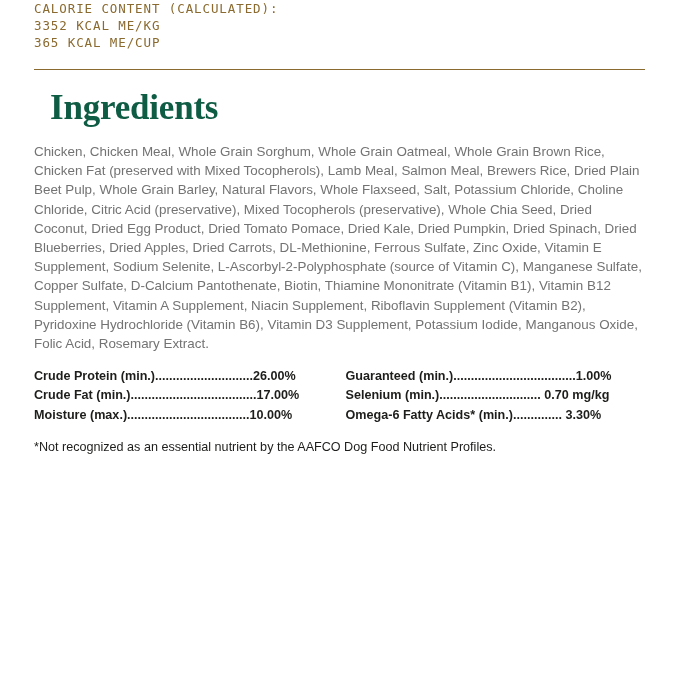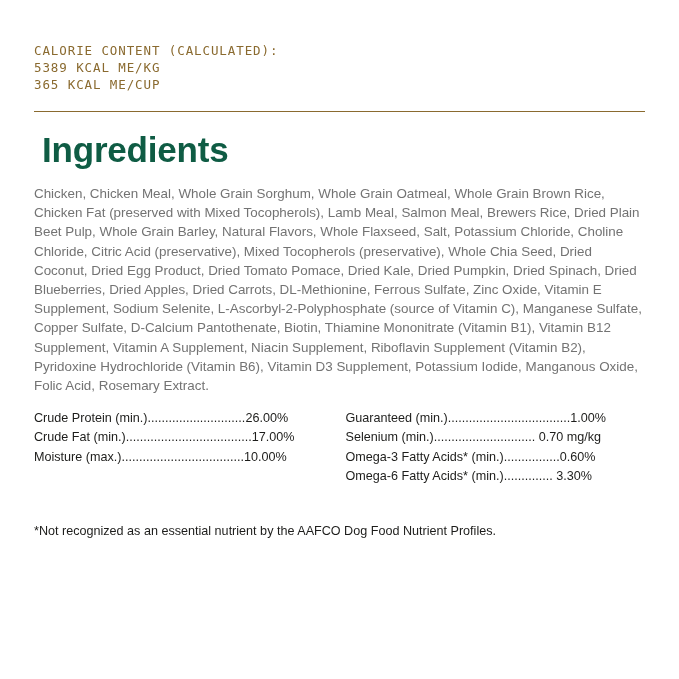--- a/index.html
+++ b/index.html
@@ -17,95 +17,95 @@
   .page {
     position: relative;
     width: 679px;
     height: 679px;
     box-sizing: border-box;
     padding: 0 34px;
   }
 
   
   .calorie {
-    padding-top: 42px;
     font-family: "DejaVu Sans Mono", monospace;
     color: #8a6a2f;
     font-size: 12.5px;
     letter-spacing: 0.9px;
     line-height: 17px;
   }
   .calorie div { white-space: pre; }
 
   .rule {
     margin-top: 18px;
     border-top: 1px solid #8a6a2f;
     height: 0;
   }
 
   
   h2.section-title {
-    font-family: Liberation Sans, sans-serif;
+    font-family: Liberation Serif, serif;
     font-weight: bold;
     color: #0f5c44;
     font-size: 35px;
     line-height: 40px;
-    margin: 18px 0 14px 8px;
+    margin: 18px 0 14px 16px;
     letter-spacing: -0.2px;
   }
   h2.ga-title {
     margin-top: 22px;
   }
 
   
   .ingredients {
     font-size: 13.4px;
     line-height: 19.2px;
     color: #737373;
     text-align: left;
     max-width: 612px;
   }
 
   
   .ga-table {
     display: flex;
     gap: 0px;
     margin-top: 2px;
+    font-weight: bold;
   }
   .ga-col {
     width: 50%;
     box-sizing: border-box;
   }
   .ga-col.right { padding-left: 6px; }
   .ga-row {
     font-size: 12.6px;
     line-height: 19.5px;
     white-space: nowrap;
     color: #1d1d1b;
     display: block;
   }
   .ga-label { }
   .ga-dots { letter-spacing: 0px; }
   .ga-value { }
 
   .footnote {
-    margin-top: 36px;
+    margin-top: 14px;
     font-size: 12.6px;
     line-height: 17px;
     color: #1d1d1b;
   }
 </style>
 </head>
 <body>
 
 <div class="page">
 
   <div class="calorie">
     <div>CALORIE CONTENT (CALCULATED):</div>
-    <div>5389 KCAL ME/KG</div>
+    <div>3352 KCAL ME/KG</div>
     <div>365 KCAL ME/CUP</div>
   </div>
 
   <div class="rule"></div>
 
   <h2 class="section-title">Ingredients</h2>
 
   <p class="ingredients">Chicken, Chicken Meal, Whole Grain Sorghum, Whole Grain Oatmeal, Whole Grain Brown Rice, Chicken Fat (preserved with Mixed Tocopherols), Lamb Meal, Salmon Meal, Brewers Rice, Dried Plain Beet Pulp, Whole Grain Barley, Natural Flavors, Whole Flaxseed, Salt, Potassium Chloride, Choline Chloride, Citric Acid (preservative), Mixed Tocopherols (preservative), Whole Chia Seed, Dried Coconut, Dried Egg Product, Dried Tomato Pomace, Dried Kale, Dried Pumpkin, Dried Spinach, Dried Blueberries, Dried Apples, Dried Carrots, DL-Methionine, Ferrous Sulfate, Zinc Oxide, Vitamin E Supplement, Sodium Selenite, L-Ascorbyl-2-Polyphosphate (source of Vitamin C), Manganese Sulfate, Copper Sulfate, D-Calcium Pantothenate, Biotin, Thiamine Mononitrate (Vitamin B1), Vitamin B12 Supplement, Vitamin A Supplement, Niacin Supplement, Riboflavin Supplement (Vitamin B2), Pyridoxine Hydrochloride (Vitamin B6), Vitamin D3 Supplement, Potassium Iodide, Manganous Oxide, Folic Acid, Rosemary Extract.</p>
 
 
@@ -123,23 +123,20 @@
     </div>
 
     <div class="ga-col right">
       <div class="ga-row">
         <span class="ga-label">Guaranteed  (min.)</span><span class="ga-dots">...................................</span><span class="ga-value">1.00%</span>
       </div>
       <div class="ga-row">
         <span class="ga-label">Selenium (min.)</span><span class="ga-dots">.............................</span><span class="ga-value"> 0.70 mg/kg</span>
       </div>
       <div class="ga-row">
-        <span class="ga-label">Omega-3 Fatty Acids* (min.)</span><span class="ga-dots">................</span><span class="ga-value">0.60%</span>
-      </div>
-      <div class="ga-row">
         <span class="ga-label">Omega-6 Fatty Acids* (min.)</span><span class="ga-dots">..............</span><span class="ga-value"> 3.30%</span>
       </div>
     </div>
   </div>
 
   <div class="footnote">*Not recognized as an essential nutrient by the AAFCO Dog Food Nutrient Profiles.</div>
 
 </div>
 
 </body></html>

